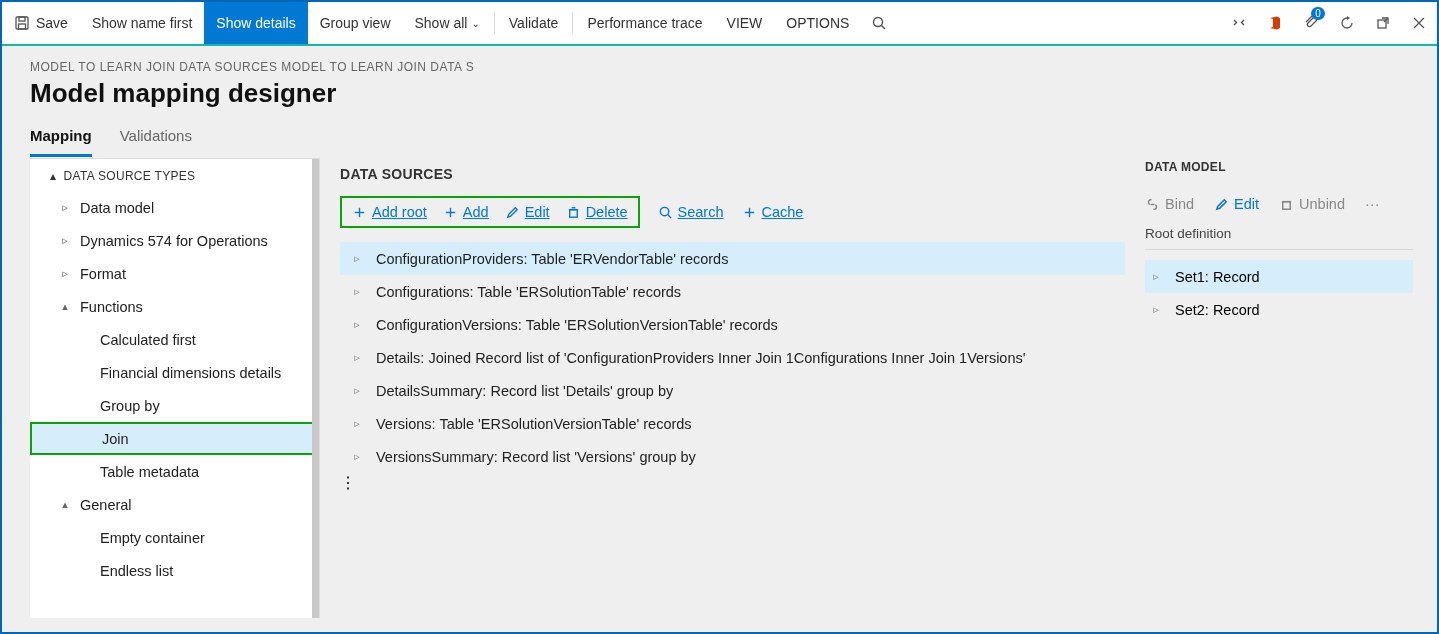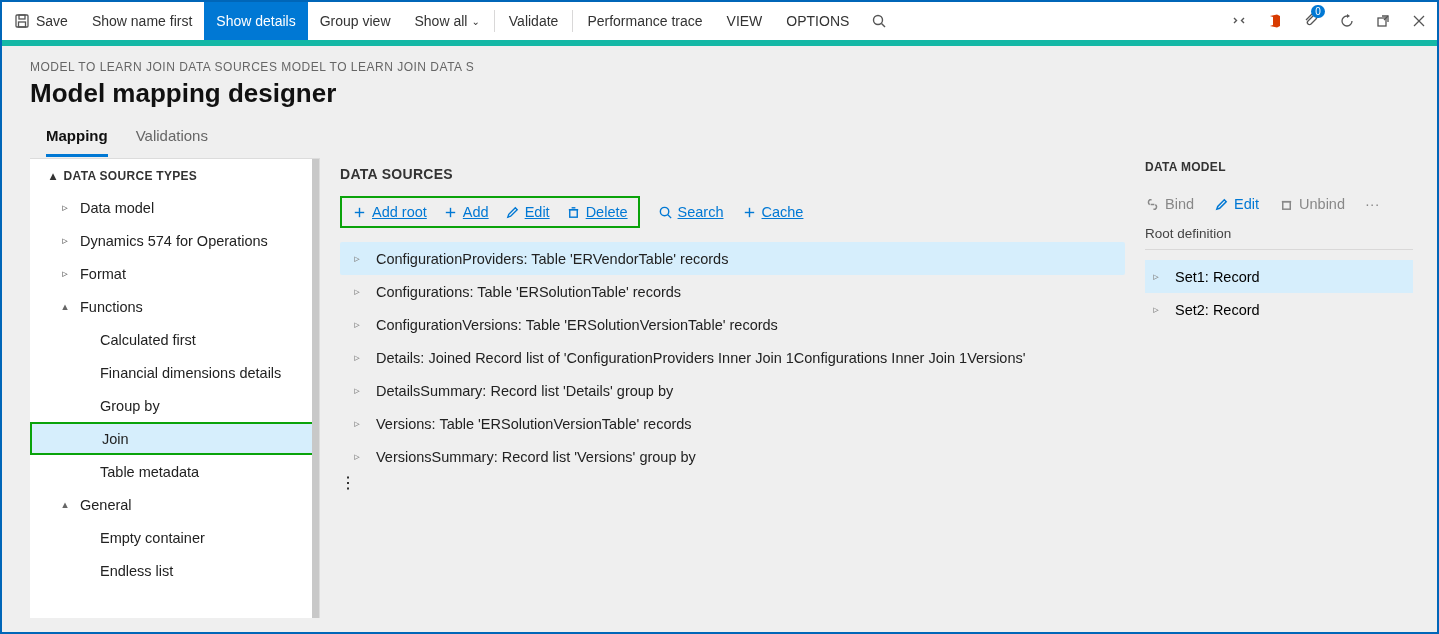--- a/index.html
+++ b/index.html
@@ -1,52 +1,52 @@
 <!DOCTYPE html>
 <html><head>
 <meta charset="utf-8">
 <style>
 * { box-sizing: border-box; margin: 0; padding: 0; font-family: "Segoe UI", Arial, sans-serif; }
 body { width: 1439px; height: 634px; background: #efefef; overflow: hidden; border: 2px solid #0066b8; }
 
 
 .cmdbar {
   display: flex; align-items: center; height: 44px; background: #fff;
-  border-bottom: 6px solid #14b8a6; font-size: 14px; color: #333;
+  border-bottom: 2px solid #14b8a6; font-size: 14px; color: #333;
 }
 .cmdbar .btn { display: flex; align-items: center; padding: 0 12px; height: 100%; cursor: pointer; white-space: nowrap; }
 .cmdbar .btn.active { background: #0078d4; color: #fff; }
 .cmdbar .sep { width: 1px; height: 22px; background: #d9d8d8; margin: 0 2px; }
 .cmdbar .spacer { flex: 1; }
 .cmdbar .icon-only { padding: 0 10px; font-size: 16px; color: #555; }
 .cmdbar svg { width: 16px; height: 16px; }
 .chev { margin-left: 4px; font-size: 10px; }
 .notif-badge { position: relative; }
 .notif-badge .count {
   position: absolute; top: -6px; right: -6px; background: #0078d4; color: #fff;
   font-size: 10px; border-radius: 8px; padding: 0 4px; line-height: 13px; min-width: 14px; text-align: center;
 }
 
 
 .breadcrumb { padding: 14px 28px 4px; font-size: 12px; color: #666; letter-spacing: .5px; }
 .page-title { padding: 0 28px 12px; font-size: 26px; font-weight: 700; color: #111; }
 
 
-.tabrow { display: flex; gap: 28px; padding: 0 44px; font-size: 15px; color: #666; border-bottom: 1px solid transparent; }
+.tabrow { display: flex; gap: 28px; padding: 0 28px; font-size: 15px; color: #666; border-bottom: 1px solid transparent; }
 .tabrow .tab { padding: 6px 0 10px; cursor: pointer; }
 .tabrow .tab.active { color: #111; font-weight: 600; border-bottom: 3px solid #0078d4; }
 
 
 .cols { display: flex; height: calc(100% - 170px); padding: 0 0 0 28px; }
 .left { width: 290px; background: #fff; border: 1px solid #dcdcdc; border-left: none; border-bottom: none; }
 .mid { flex: 1; padding: 0 12px 0 20px; }
 .right { width: 300px; padding: 0 24px 0 8px; }
 
 
-.panel-title { font-size: 12px; font-weight: 700; color: #333; padding: 10px 10px 8px 20px; letter-spacing: .3px; }
+.panel-title { font-size: 12px; font-weight: 400; color: #333; padding: 10px 10px 8px 20px; letter-spacing: .3px; }
 .tree { font-size: 14.5px; color: #222; }
 .tree .row { display: flex; align-items: center; height: 33px; padding-left: 10px; cursor: pointer; }
 .tree .caret { width: 14px; font-size: 11px; color: #666; display: inline-block; text-align: center; }
 .tree .lbl { margin-left: 8px; }
 .tree .lvl2 { padding-left: 28px; }
 .tree .lvl3 { padding-left: 48px; }
 .tree .row.sel { background: #d6eefc; }
 .green-box { border: 2px solid #0aa30a; }
 .scrollbar-right { position: relative; }
 .scrollbar-right::after { content: ""; position: absolute; top: 0; right: 0; width: 7px; height: 100%; background: #c8c8c8; }

